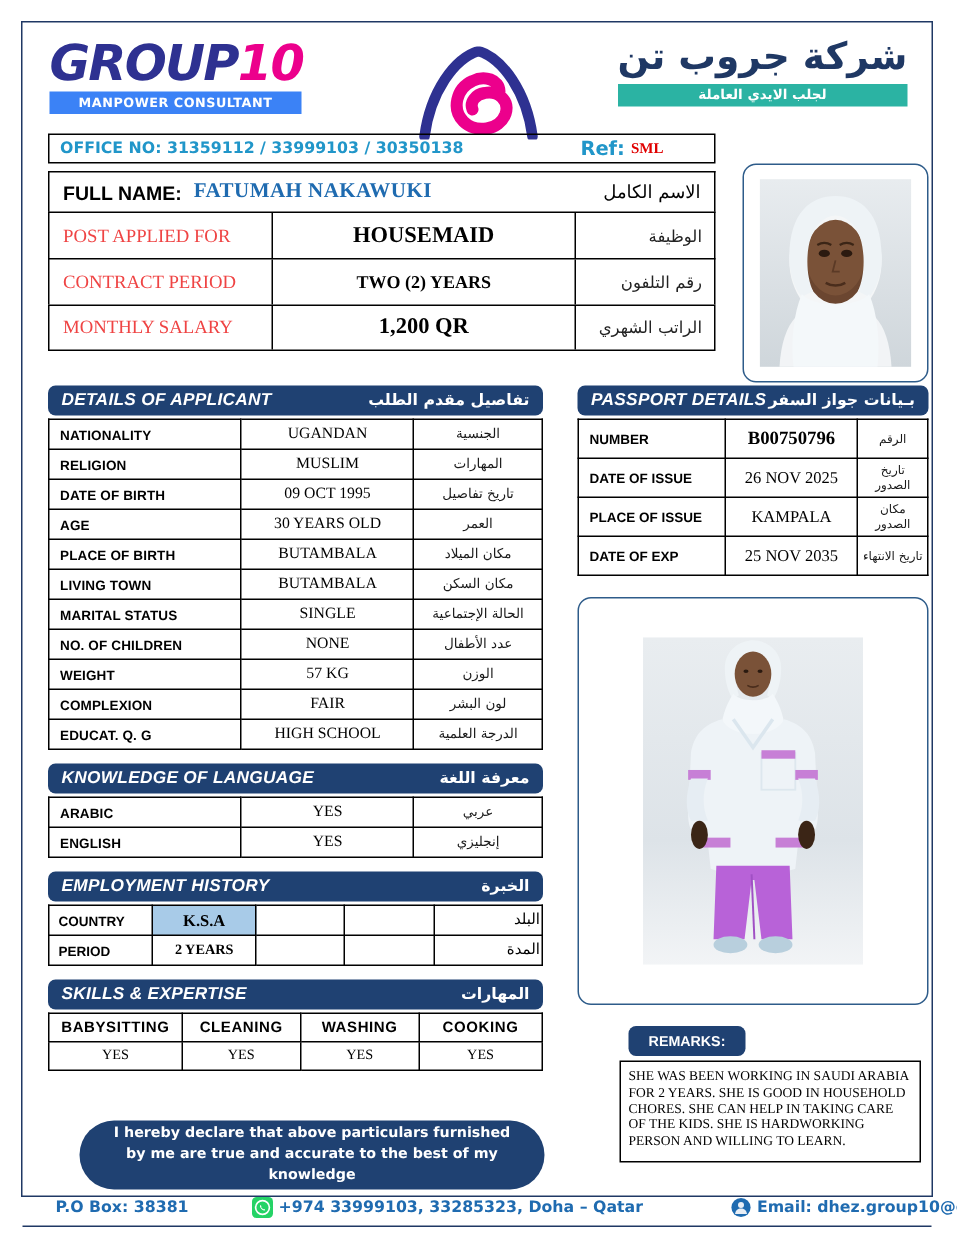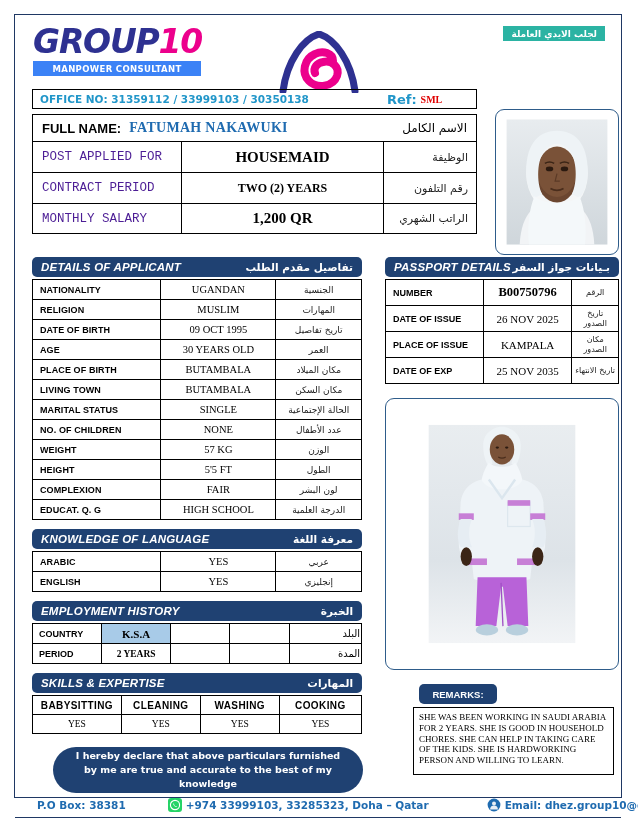--- a/index.html
+++ b/index.html
@@ -68,21 +68,21 @@
   }
   .officebar .refval{
     margin-left:4px;font-size:10px;font-weight:bold;color:#e00000;
     font-family:"Liberation Serif", serif;
   }
 
   
   .mainbox{position:absolute;left:17px;top:99px;width:445px;}
   .mrow{display:flex;border:1px solid #000;border-bottom:none;box-sizing:border-box;}
   .mrow:last-child{border-bottom:1px solid #000;}
-  .mrow .c-en{font-size:12.5px;color:#4c1d95;font-family:Liberation Mono, monospace;}
+  .mrow .c-en{font-size:12.5px;color:#ef4444;font-family:Liberation Serif, serif;}
   .namerow{height:27px;align-items:center;}
   .namerow .lbl{margin-left:9px;font-size:13px;font-weight:bold;font-family:"Liberation Sans",sans-serif;}
   .namerow .val{margin-left:8px;font-size:14px;font-weight:bold;color:#1f6bb0;
     font-family:"Liberation Serif",serif;letter-spacing:.3px;flex:1;}
   .namerow .ar{margin-right:9px;font-size:12px;direction:rtl;
     font-family:"DejaVu Sans",sans-serif;color:#000;}
   .drow{height:31px;align-items:center;}
   .drow .k{width:148px;padding-left:9px;box-sizing:border-box;font-size:12.5px;}
   .drow .v{flex:1;text-align:center;border-left:1px solid #000;border-right:1px solid #000;
     height:100%;display:flex;align-items:center;justify-content:center;}
@@ -213,20 +213,21 @@
 
     <div class="emblem">
       <svg viewBox="0 0 84 62" width="84" height="62">
         <path d="M6 60 C10 30 26 8 42 3 C58 8 74 30 78 60" fill="none" stroke="#2e3191" stroke-width="7" stroke-linecap="round"></path>
         <path d="M56 30 C56 22 46 19 38 23 C27 28 24 42 32 50 C40 58 56 56 60 45
                  C63 36 55 29 46 31 C40 32 36 37 38 42" fill="none" stroke="#ec008c" stroke-width="8" stroke-linecap="round"></path>
       </svg>
     </div>
 
     <div class="ar-brand">
+      <div class="ar-title">شركة جروب تن</div>
       <div class="ar-bar">
         <span>لجلب الايدي العاملة</span>
       </div>
     </div>
   </div>
 
   <div class="officebar">
     <span class="onum">OFFICE NO: 31359112 / 33999103 / 30350138</span>
     <span class="reflbl">Ref:</span>
     <span class="refval">SML</span>
@@ -344,25 +345,20 @@
               <td class="k">NO. OF CHILDREN</td>
               <td class="v">NONE</td>
               <td class="a">عدد الأطفال</td>
             </tr>
           <tr>
               <td class="k">WEIGHT</td>
               <td class="v">57 KG</td>
               <td class="a">الوزن</td>
             </tr>
           <tr>
-              <td class="k">HEIGHT</td>
-              <td class="v">5'5 FT</td>
-              <td class="a">الطول</td>
-            </tr>
-          <tr>
               <td class="k">COMPLEXION</td>
               <td class="v">FAIR</td>
               <td class="a">لون البشر</td>
             </tr>
           <tr>
               <td class="k">EDUCAT. Q. G</td>
               <td class="v">HIGH SCHOOL</td>
               <td class="a">الدرجة العلمية</td>
             </tr>
         </tbody>

